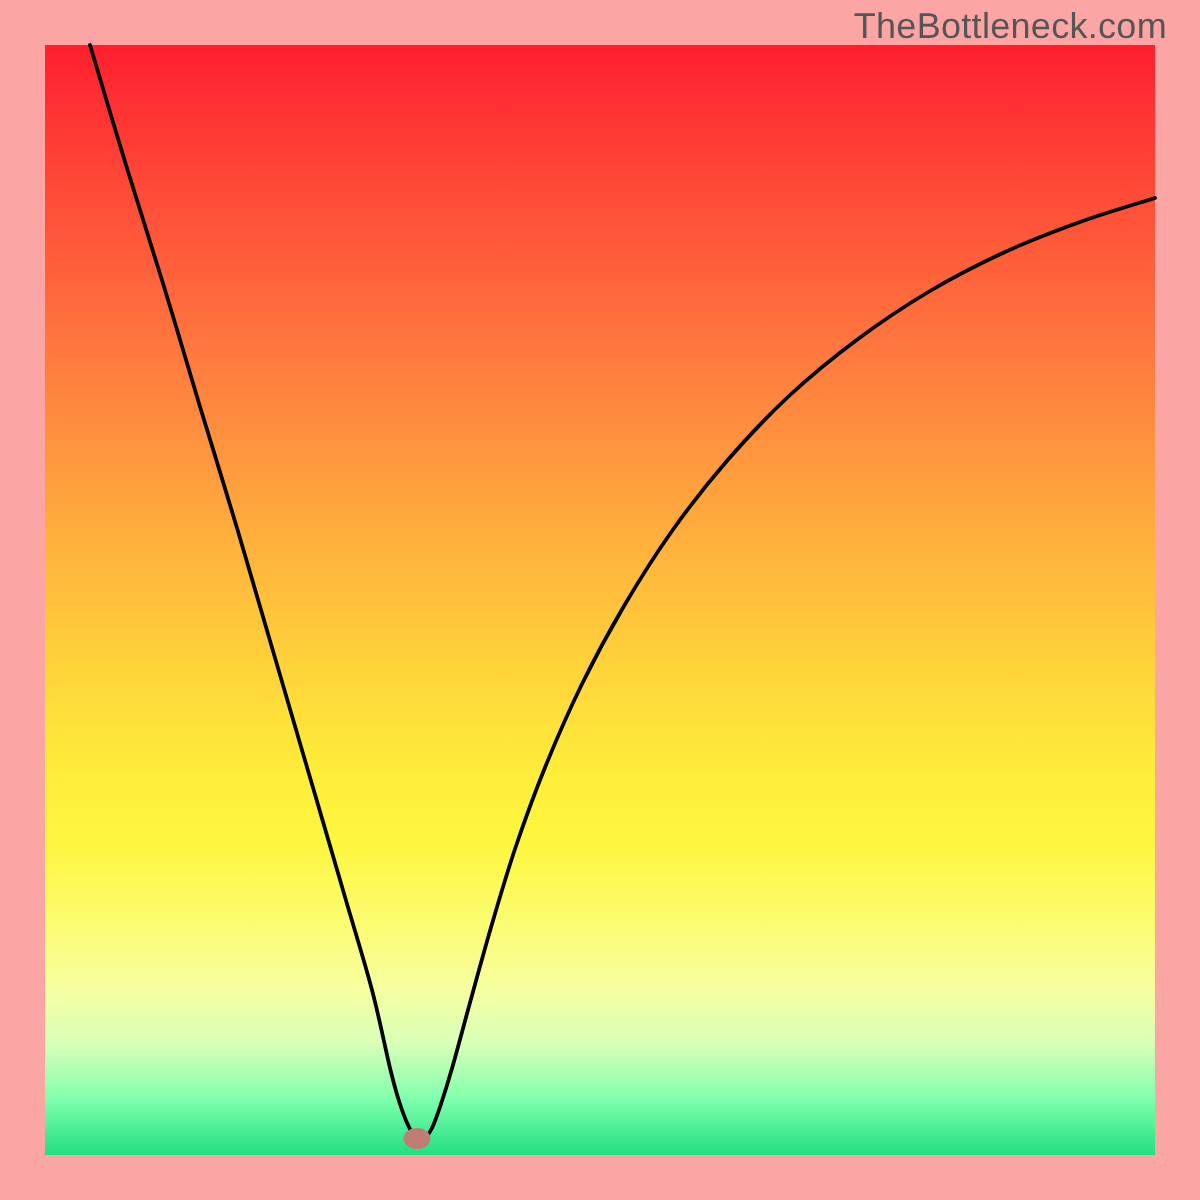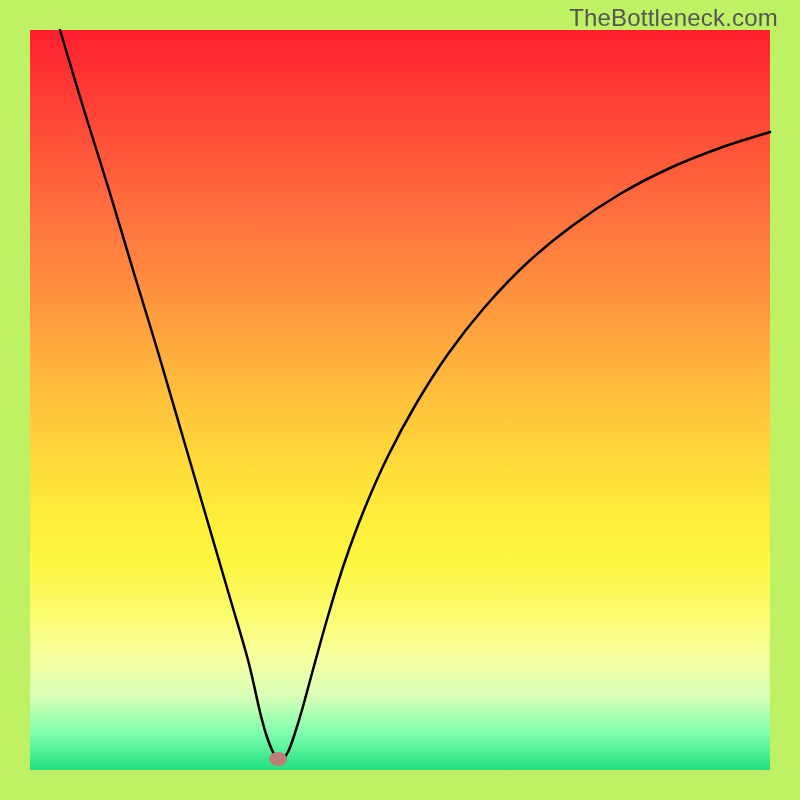--- a/index.html
+++ b/index.html
@@ -8,21 +8,21 @@
     width: 800px;
     height: 800px;
     overflow: hidden;
     background: #000;
     font-family: Arial, Helvetica, sans-serif;
   }
   .frame {
     position: relative;
     width: 800px;
     height: 800px;
-    background: #bef264;
+    background: #fca5a5;
   }
   .plot-area {
     position: absolute;
     left: 30px;
     top: 30px;
     width: 740px;
     height: 740px;
     background: linear-gradient(
       to bottom,
       #ff1f2f 0%,

